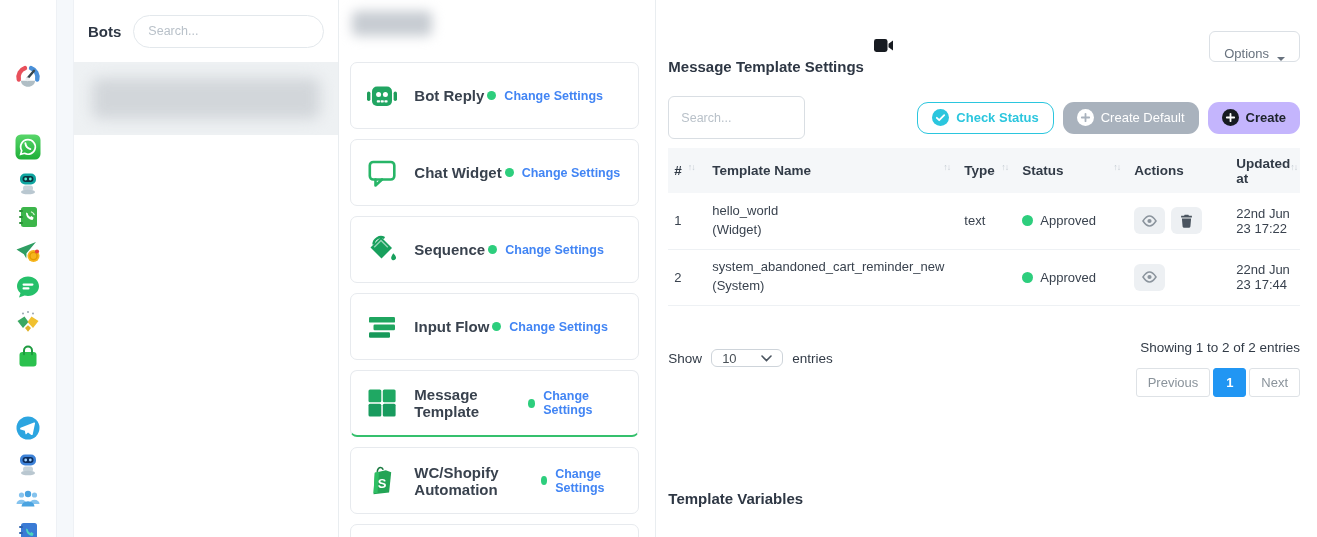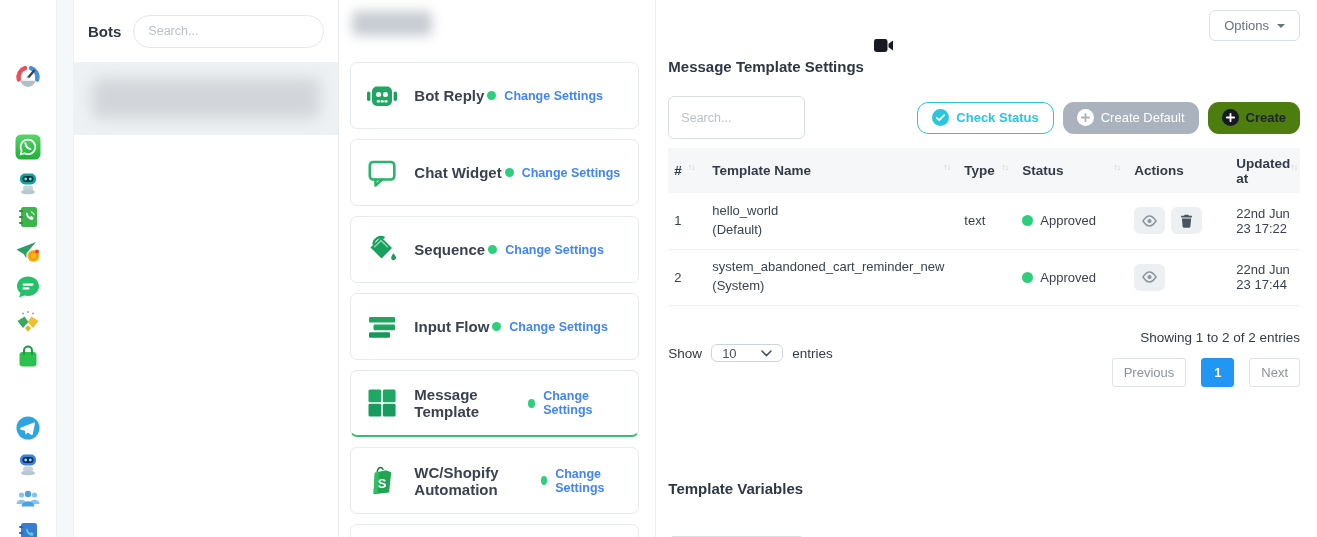--- a/index.html
+++ b/index.html
@@ -37,49 +37,49 @@
   .card-title { font-weight:bold; font-size:15px; color:#39424e; }
   .card-link { display:flex; align-items:center; gap:8px; }
   .dot { width:9px; height:9px; border-radius:50%; background:#2dce7d; }
   .link { color:#4285f4; font-weight:bold; font-size:12.5px; text-decoration:none; cursor:pointer; }
 
   
   .main { flex:1; padding:10px 17px 0 12px; overflow:hidden; }
   .main-header { display:flex; justify-content:space-between; align-items:flex-start; }
   .title-wrap { display:flex; align-items:center; gap:10px; margin-top:8px; }
   .page-title { font-size:15px; font-weight:bold; color:#2e3744;margin-top:40px; }
-  .btn-options { height:31px; padding:0 14px; background:#fff; border:1px solid #dbe0e5; border-radius:6px; color:#68727e; font-size:13px; display:inline-flex; align-items:center; gap:8px; cursor:pointer; font-family:inherit; }
+  .btn-options { height:31px; padding:0 14px; background:#fff; border:1px solid #dbe0e5; border-radius:6px; color:#68727e; font-size:13px; display:inline-flex; align-items:flex-end; gap:8px; cursor:pointer; font-family:inherit;margin-top:21px; }
   .caret { width:0; height:0; border-left:4px solid transparent; border-right:4px solid transparent; border-top:4.5px solid #68727e; }
 
   .toolbar { margin-top:21px; display:flex; align-items:center; justify-content:space-between; }
   .search-input { width:137px; height:43px; border:1px solid #d9dee3; border-radius:6px; padding:0 12px; font-size:12.5px; outline:none; font-family:inherit; color:#495057; }
   .toolbar-buttons { display:flex; gap:9px; align-items:center; }
   .btn { height:32px; border-radius:11px; font-size:13px; display:inline-flex; align-items:center; gap:7px; padding:0 14px; border:none; cursor:pointer; font-family:inherit; }
   .btn svg { display:block; }
   .btn-check { background:#fff; border:1px solid #2bc6de; color:#2bc6de; font-weight:bold; }
   .btn-gray { background:#a9b2bd; color:#fff; }
-  .btn-light { background:#4d7c0f; color:#1d232b; font-weight:bold; }
+  .btn-light { background:#c4b5fd; color:#1d232b; font-weight:bold; }
 
   table.tpl { width:100%; border-collapse:collapse; margin-top:9px; table-layout:fixed; }
   thead th { background:#f5f7f9; height:45px; font-size:13.5px; color:#323b47; text-align:left; padding:0 8px 0 6px; font-weight:bold; }
   .th-flex { display:flex; align-items:center; justify-content:space-between; }
   .th-flex.tight { justify-content:flex-start; gap:6px; }
   .sort { font-size:9px; color:#c6cdd4; letter-spacing:-1px; line-height:1; margin-top:-6px; cursor:pointer; }
   tbody td { height:56px; border-bottom:1px solid #eef1f4; font-size:13px; color:#39424e; padding:0 8px 0 6px; vertical-align:middle; }
   .tname { line-height:1.45; }
   .status-cell { display:flex; align-items:center; gap:7px; }
   .sdot { width:11px; height:11px; border-radius:50%; background:#2dce7d; flex:0 0 11px; }
   .chip { width:31px; height:27px; border-radius:6px; background:#edf0f3; display:inline-flex; align-items:center; justify-content:center; border:none; cursor:pointer; margin-right:6px; vertical-align:middle; }
 
   .table-footer { display:flex; justify-content:space-between; margin-top:14px; }
   .show-group { display:flex; align-items:center; gap:9px; font-size:13.5px; color:#323b47; }
   .page-size { width:72px; height:18px; border:1px solid #ced4da; border-radius:6px; display:inline-flex; align-items:center; justify-content:space-between; padding:0 10px; font-size:13px; color:#495057; cursor:pointer; background:#fff; }
   .pag-col { display:flex; flex-direction:column; align-items:flex-end; gap:13px; }
-  .summary { font-size:13.5px; color:#323b47; margin-top:10px; }
-  .pager { display:flex; gap:15px; }
+  .summary { font-size:13.5px; color:#323b47; margin-top:20px; }
+  .pager { display:flex; gap:3px; }
   .pg { height:29px; min-width:33px; padding:0 11px; display:inline-flex; align-items:center; justify-content:center; font-size:13px; border:1px solid #dee2e6; background:#fff; color:#8a939b; border-radius:3px; cursor:pointer; font-family:inherit; }
   .pg.active { background:#2196f3; border-color:#2196f3; color:#fff; font-weight:bold; padding:0; }
 
   .variables { margin-top:93px; }
   .var-title { font-size:15px; font-weight:bold; color:#2e3744; }
   .var-row { margin-top:39px; display:flex; justify-content:space-between; align-items:center; }
   .search-input.tall { height:47px; }
 </style>
 </head>
 <body>
@@ -418,21 +418,21 @@
               </span>
             </th>
         </tr>
       </thead>
       <tbody>
         <tr>
           <td>1</td>
           <td>
               <div class="tname">
                 <div>hello_world</div>
-                <div>(Default)</div>
+                <div>(Widget)</div>
               </div>
             </td>
           <td>text</td>
           <td>
               <span class="status-cell">
                 <span class="sdot"></span>
                 <span>Approved</span>
               </span>
             </td>
           <td>

